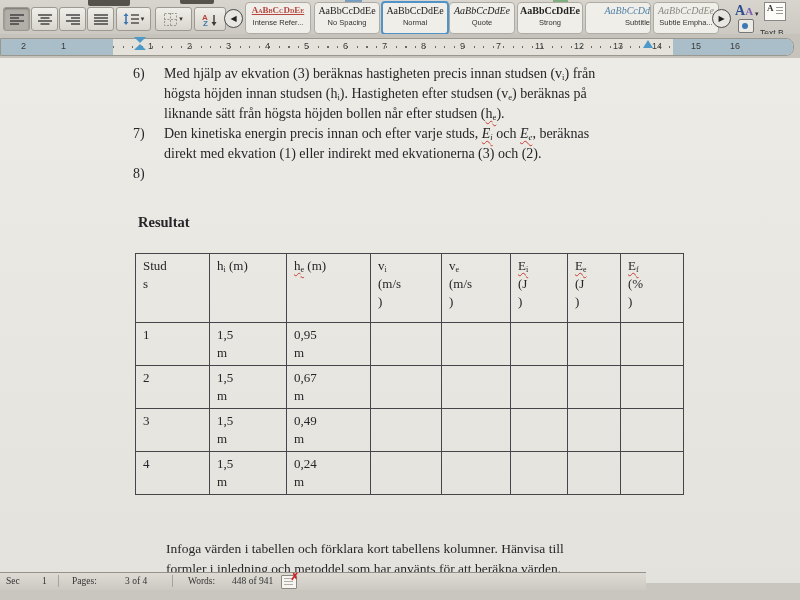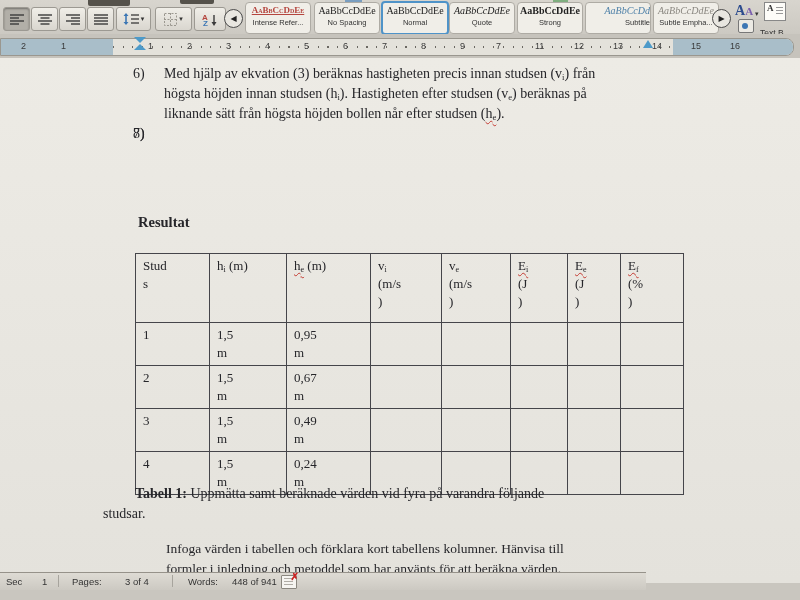--- a/index.html
+++ b/index.html
@@ -69,21 +69,21 @@
           font-size:13px;line-height:18px;}
   .dtable th,.dtable td{border:1px solid #45454a;vertical-align:top;text-align:left;
           padding:3px 7px;font-weight:normal;white-space:pre-line;}
   .dtable th{height:62px;}
   .dtable td{height:35px;}
   .caption{position:absolute;left:103px;top:426px;width:580px;font-size:14px;line-height:20px;text-indent:32px;}
   .bodypara{position:absolute;left:166px;top:481px;width:537px;font-size:13.5px;line-height:20px;}
   
   .statusbar{position:absolute;top:572px;left:0;width:646px;height:17px;
              background:linear-gradient(#dedbd4,#ccc9c2);border-top:1px solid #96928a;
-             font-size:9.5px;color:#333;}
+             font-size:9.5px;color:#333;font-family:Liberation Serif, serif;}
   .statusbar span{position:absolute;top:3px;}
   .ssep{position:absolute;top:2px;width:1px;height:12px;background:#a7a49d;}
   .prooficon{position:absolute;left:281px;top:2px;width:14px;height:12px;background:#f6f5f1;
              border:1px solid #8a877f;border-radius:1px;}
   .prooficon .lines{position:absolute;left:2px;top:2px;width:9px;height:8px;
              background:repeating-linear-gradient(#b0ada6 0 1px,transparent 1px 3px);}
   .prooficon .px{position:absolute;right:-3px;top:-5px;color:#c22;font-size:10px;font-weight:bold;}
   svg.lineicon{display:block;}
 </style>
 </head>
@@ -249,20 +249,22 @@
 
   <div class="numlist">
     <div class="li">
       <span class="num">6)</span>
       <span class="rich"><span>Med hjälp av ekvation (3) beräknas hastigheten precis innan studsen (v</span><sub>i</sub><span>) från
 högsta höjden innan studsen (h</span><sub>i</sub><span>). Hastigheten efter studsen (v</span><sub>e</sub><span>) beräknas på
 liknande sätt från högsta höjden bollen når efter studsen (</span><span class="sp">h</span><sub class="sp">e</sub><span>).</span></span>
     </div>
     <div class="li">
       <span class="num">7)</span>
+      <span class="rich"><span>Den kinetiska energin precis innan och efter varje studs, </span><span class="it sp">E</span><sub class="it sp">i</sub><span> och </span><span class="it sp">E</span><sub class="it sp">e</sub><span>, beräknas
+direkt med ekvation (1) eller indirekt med ekvationerna (3) och (2).</span></span>
     </div>
     <div class="li">
       <span class="num">8)</span>
     </div>
   </div>
 
   <div class="heading">Resultat</div>
 
   <table class="dtable">
     <colgroup>
@@ -343,22 +345,20 @@
 m</td>
           <td></td>
           <td></td>
           <td></td>
           <td></td>
           <td></td>
         </tr>
       </tbody>
   </table>
 
-  <div class="caption rich"><span class="bd">Tabell 1:</span><span> Uppmätta samt beräknade värden vid fyra på varandra följande
-studsar.</span></div>
 
   <div class="bodypara rich"><span>Infoga värden i tabellen och förklara kort tabellens kolumner. Hänvisa till
 formler i inledning och </span><span class="sp">metoddel</span><span> som har använts för att beräkna värden.</span></div>
 </div>
 
 <div class="statusbar">
   <span style="left:6px;">Sec</span>
   <span style="left:42px;">1</span>
   <div class="ssep" style="left:58px;"></div>
   <span style="left:72px;">Pages:</span>

